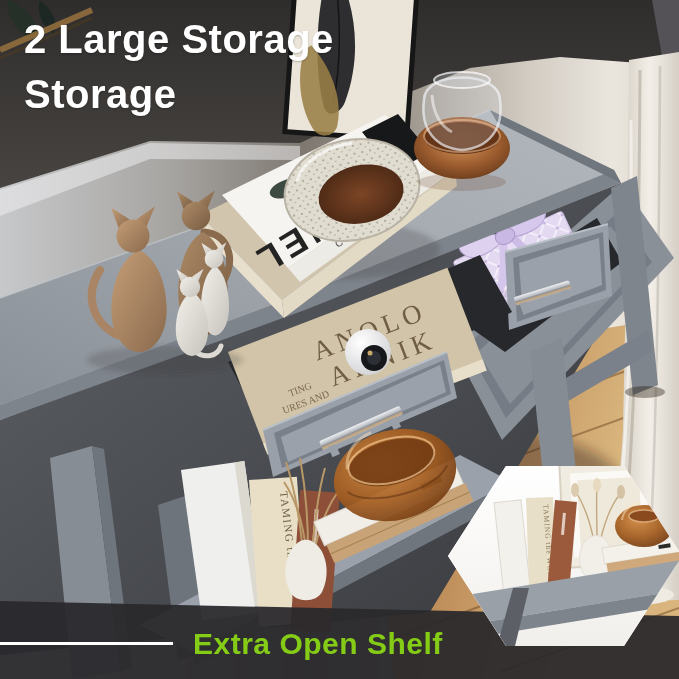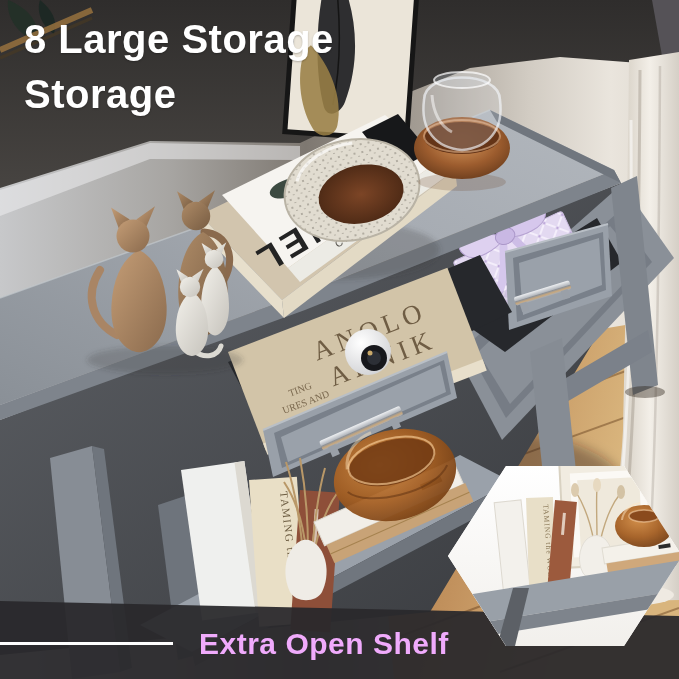--- a/index.html
+++ b/index.html
@@ -2,21 +2,21 @@
 <html><head>
 <meta charset="utf-8">
 <style>
   html,body{margin:0;padding:0;background:#222;}
   .stage{position:relative;width:679px;height:679px;overflow:hidden;background:#3b3937;
          font-family:"Liberation Sans",sans-serif;}
   .scene{position:absolute;inset:0;}
   .title{position:absolute;left:24px;top:12px;color:#fff;font-weight:800;
          font-size:40px;line-height:55px;letter-spacing:.5px;
          text-shadow:0 1px 2px rgba(0,0,0,.25);z-index:30;}
-  .caption{position:absolute;left:199px;top:627px;color:#f0abfc;font-weight:800;
+  .caption{position:absolute;left:193px;top:627px;color:#84cc16;font-weight:800;
            font-size:30px;letter-spacing:.5px;z-index:40;}
   .divider{position:absolute;left:0;top:642px;width:173px;height:3px;background:#fff;z-index:40;}
   svg text{font-family:"Liberation Sans",sans-serif;}
   svg text.serif{font-family:"Liberation Serif",serif;}
 </style>
 </head>
 <body>
 
 <div class="stage">
 
@@ -388,20 +388,20 @@
         <polygon points="448,598 682,560 682,590 448,628" fill="#99a0a8"></polygon>
         <polygon points="448,628 682,590 682,604 448,642" fill="#7e848c"></polygon>
       </g>
       <polygon points="497,646 513,588 529,588 515,646" fill="#5c6066"></polygon>
       <polygon points="655,646 682,598 682,646" fill="#4e5257" opacity=".85"></polygon>
     </g>
   </g>
 </svg>
 
 <div class="title">
-  <div>8 Large Storage</div>
+  <div>2 Large Storage</div>
   <div>Storage</div>
 </div>
 
 <div class="divider"></div>
 <div class="caption">Extra Open Shelf</div>
 
 </div>
 
 </body></html>

